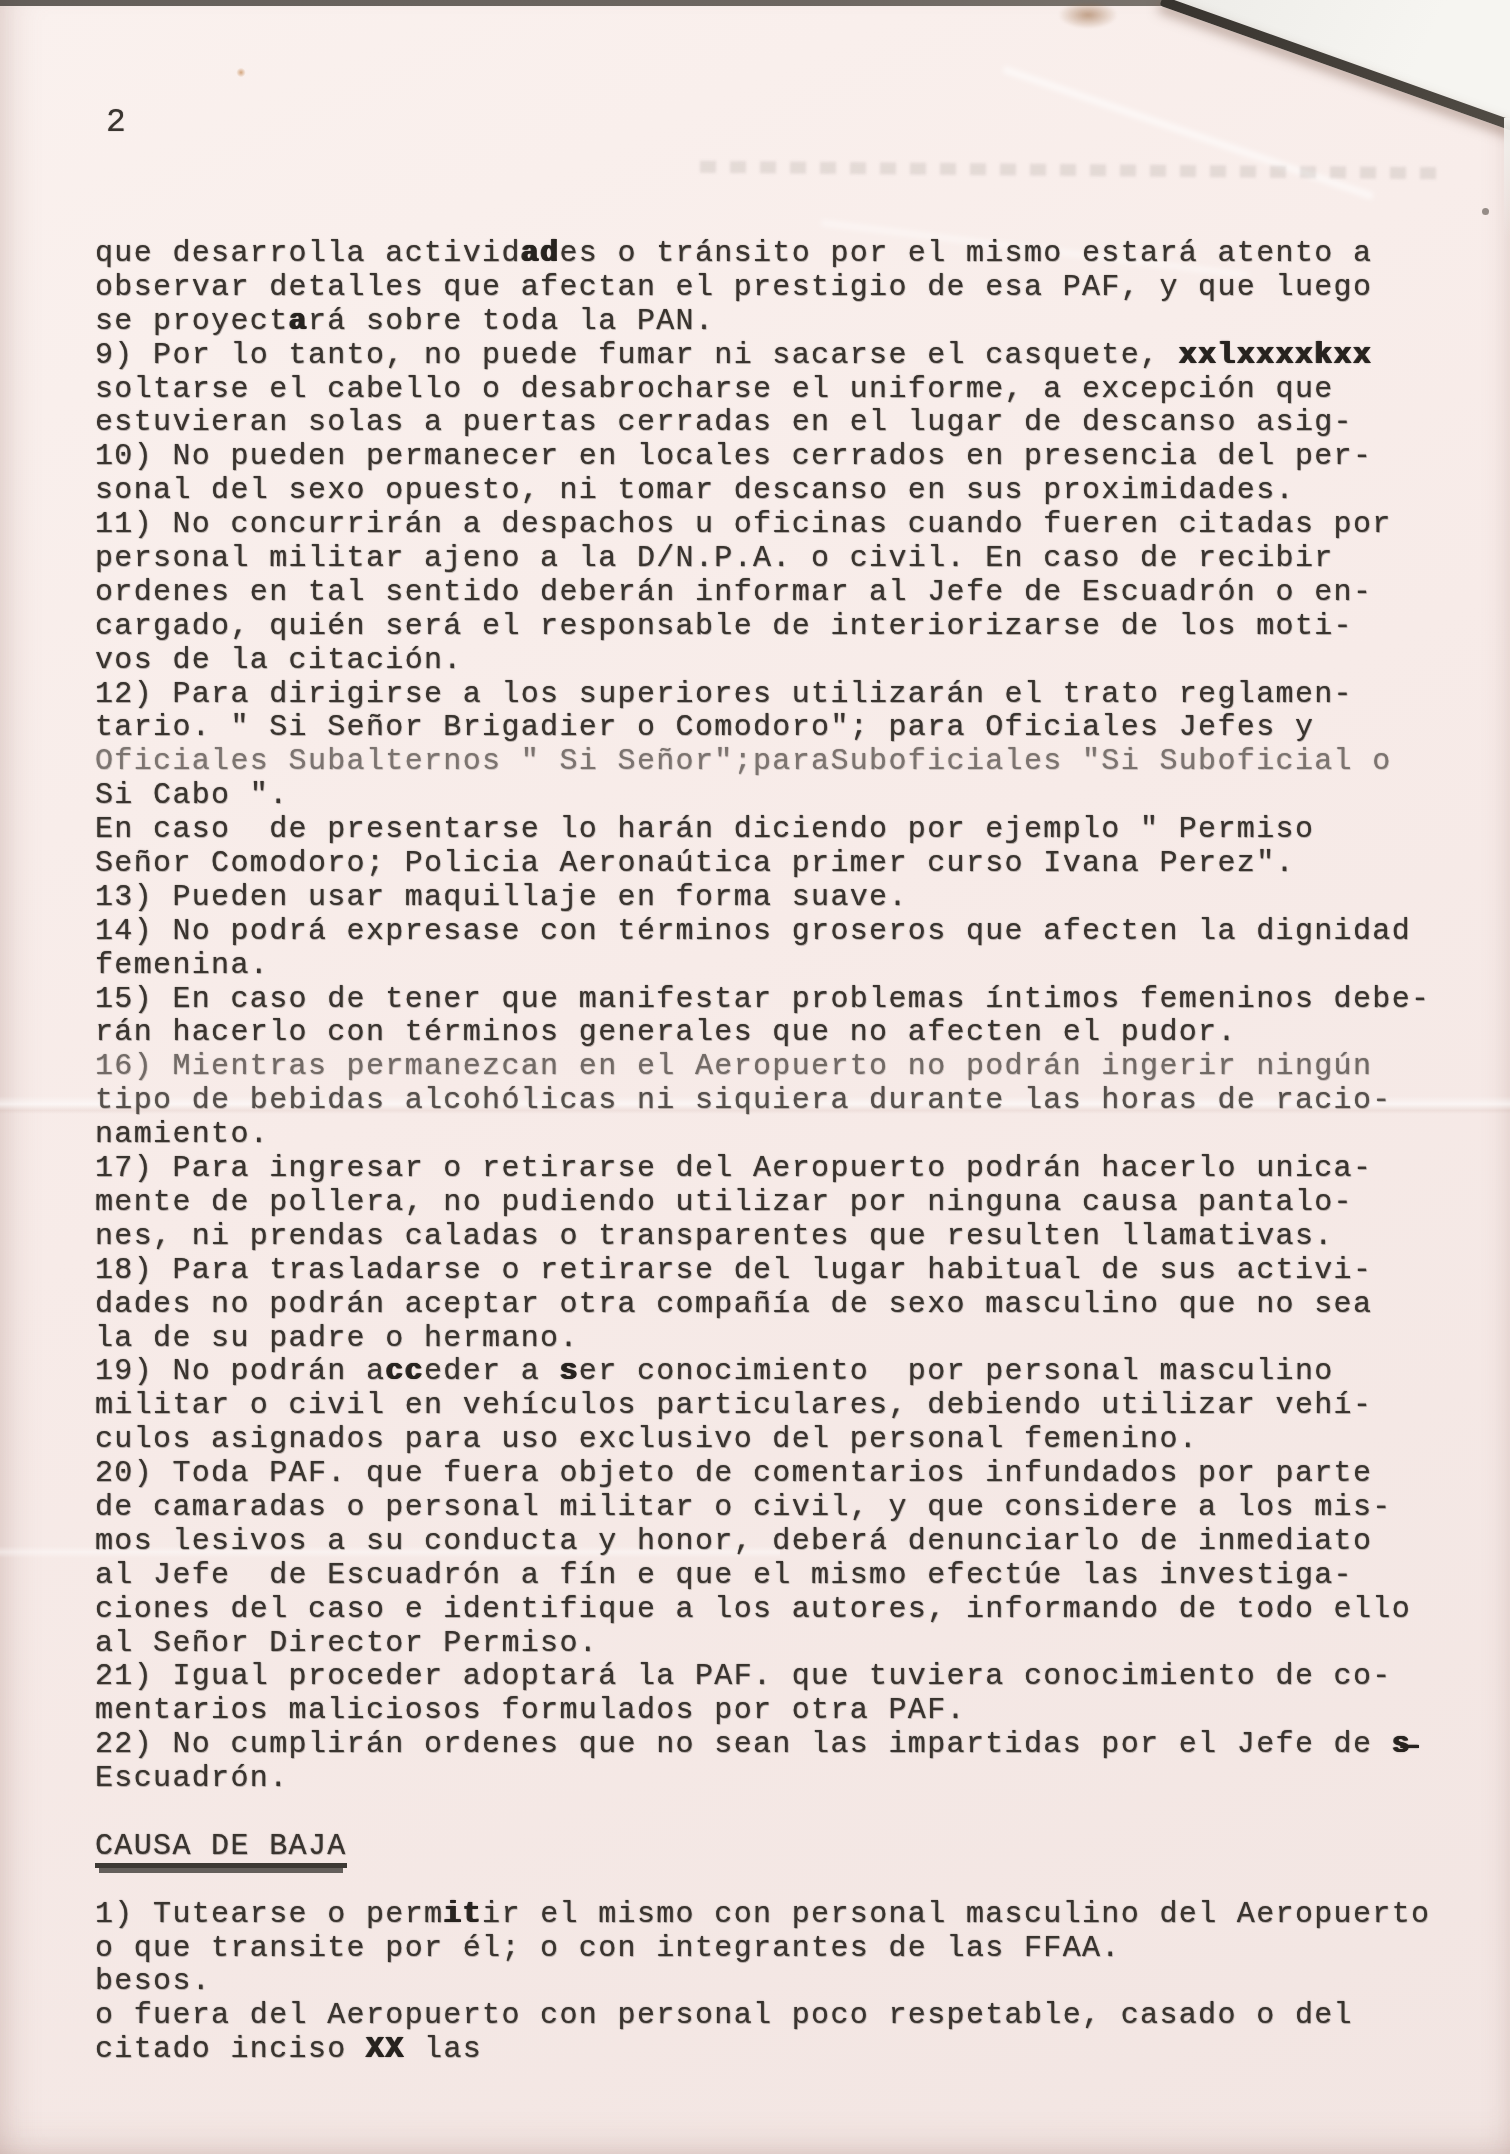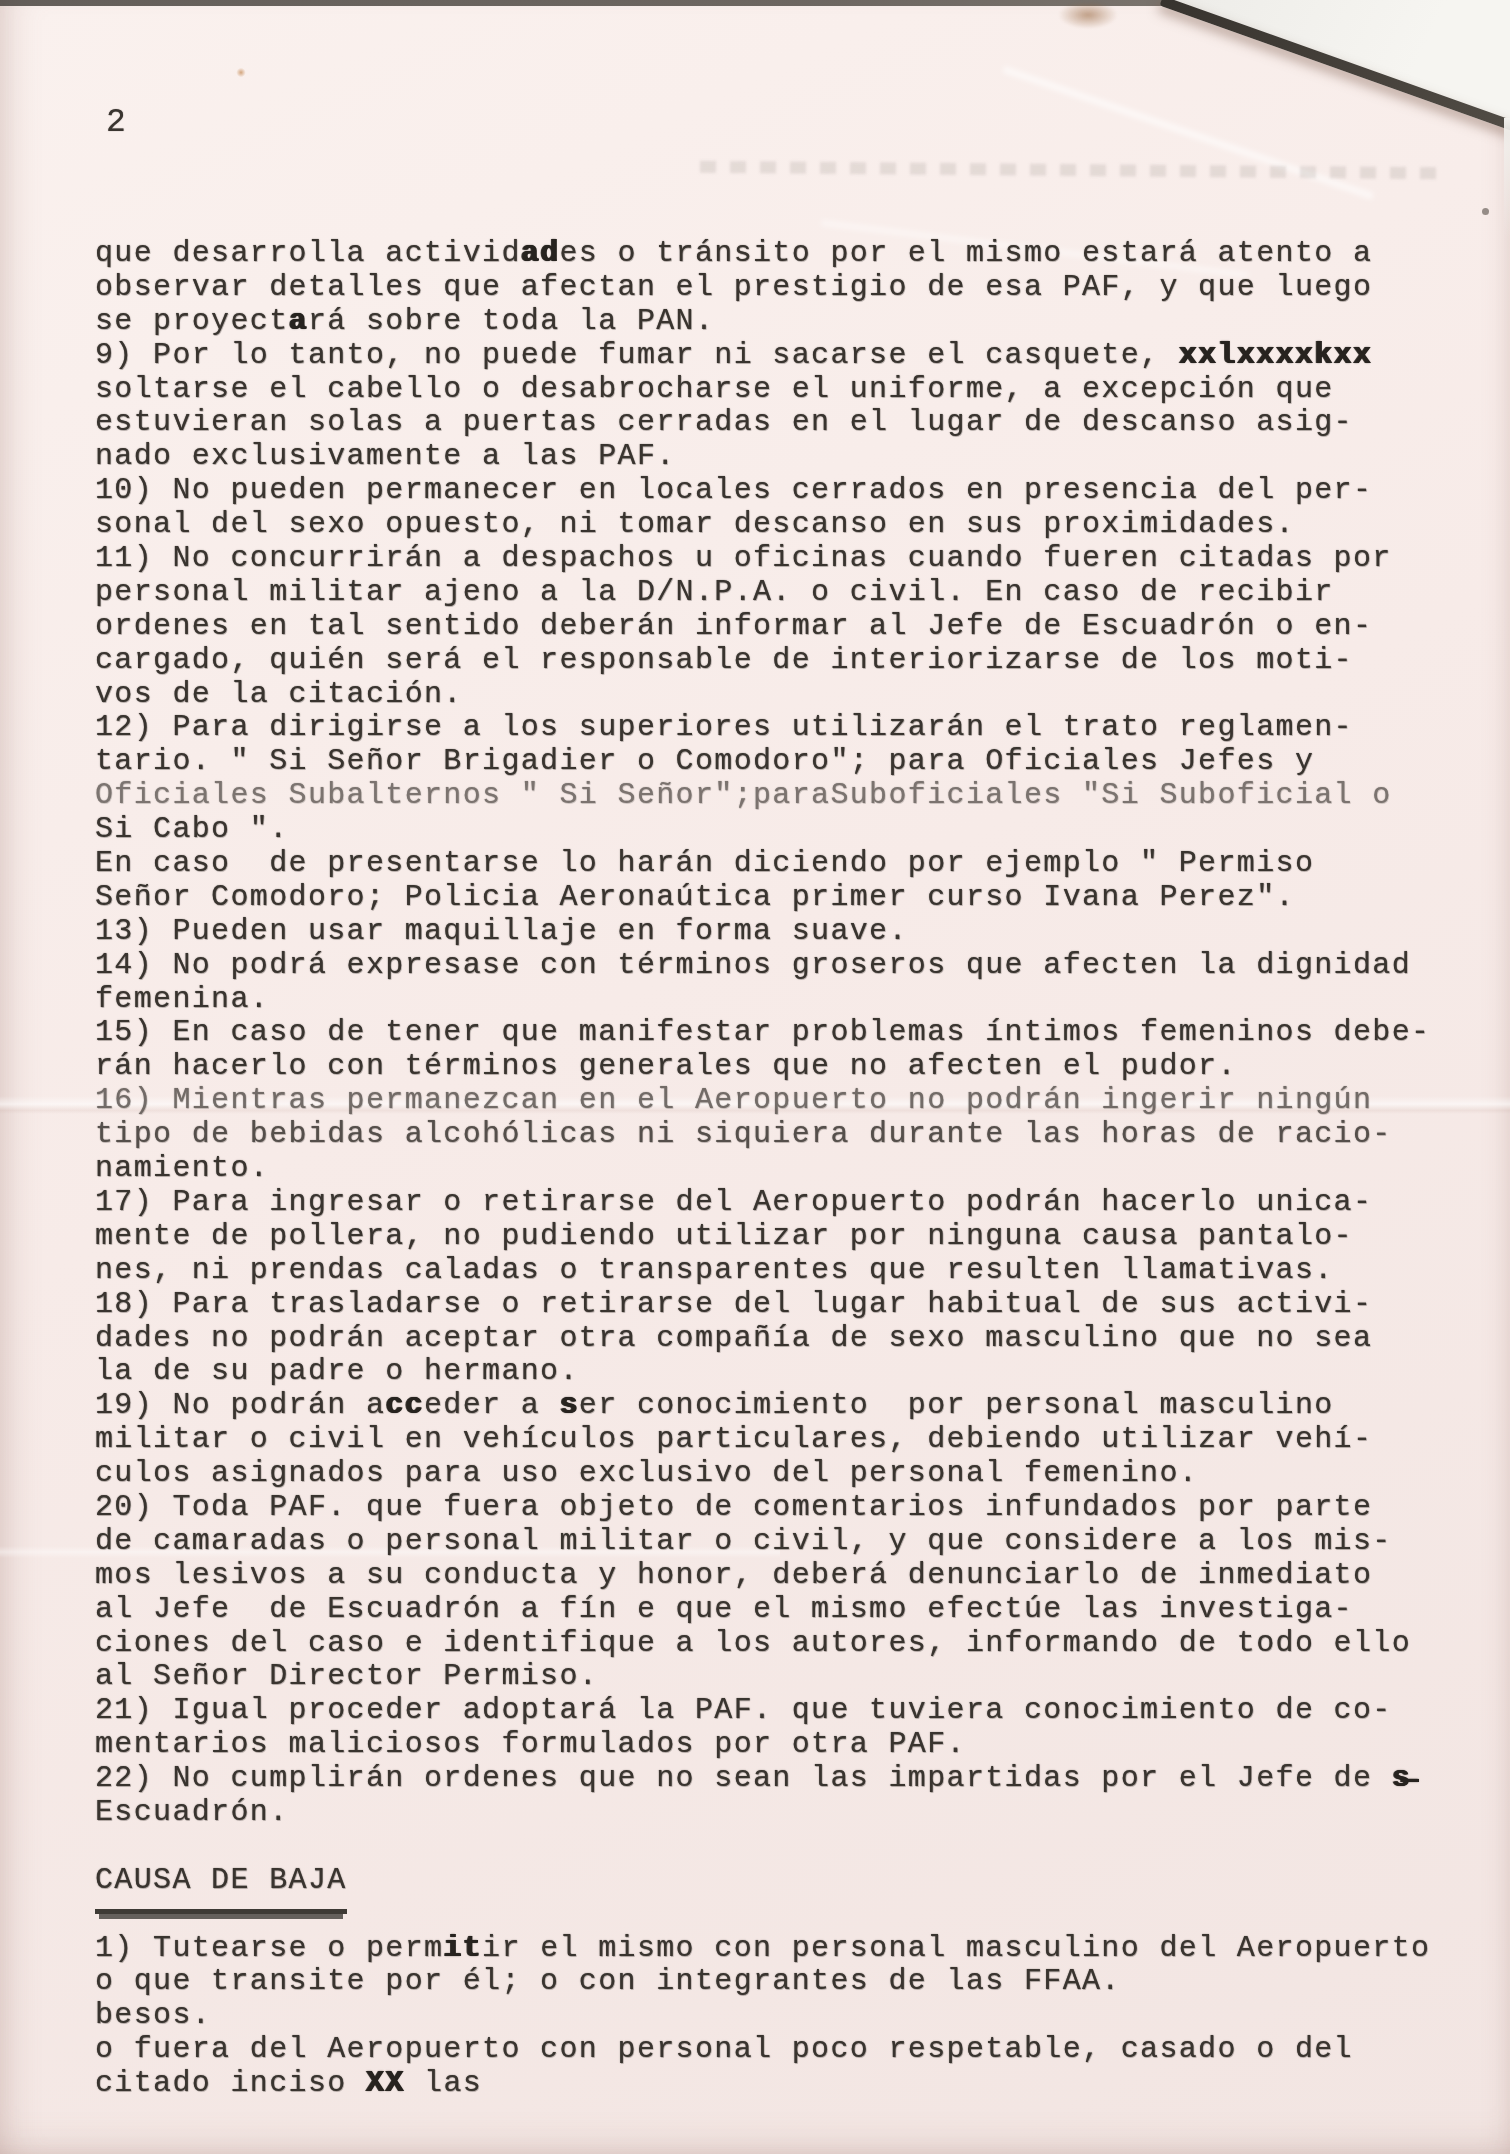--- a/index.html
+++ b/index.html
@@ -60,21 +60,21 @@
     font-size:30px;letter-spacing:1.35px;color:#39342f;
     text-shadow:0 0 1.2px rgba(57,52,47,.72),.7px .8px 0 rgba(57,52,47,.26);
   }
   .seg-b{
     font-weight:bold;color:#27231f;
     text-shadow:.9px 0 0 #27231f,-.9px 0 0 rgba(39,35,31,.85),0 0 1.6px rgba(39,35,31,.7);
   }
   .heading .u{
     border-bottom:5px solid rgba(45,41,37,.92);
     box-shadow:0 9px 0 -4px rgba(45,41,37,.72);
-    padding-bottom:12px;
+    padding-bottom:0;
   }
 </style>
 </head>
 <body>
 
 <div class="scan">
   <div class="crease-b"></div>
   <div class="crease-c"></div>
   <div class="crease-a"></div>
   <div class="crease-d"></div>
@@ -90,21 +90,20 @@
 
   <div class="page-number">2</div>
 
   <div id="doc-body" style="color: rgb(57, 52, 47);">
       <div class="line"><span>que desarrolla activid</span><span class="seg-b">ad</span><span>es o tránsito por el mismo estará atento a</span></div>
       <div class="line">observar detalles que afectan el prestigio de esa PAF, y que luego</div>
       <div class="line"><span>se proyect</span><span class="seg-b">a</span><span>rá sobre toda la PAN.</span></div>
       <div class="line"><span>9) Por lo tanto, no puede fumar ni sacarse el casquete, </span><span class="seg-b">xxlxxxxkxx</span></div>
       <div class="line">soltarse el cabello o desabrocharse el uniforme, a excepción que</div>
       <div class="line">estuvieran solas a puertas cerradas en el lugar de descanso asig-</div>
-      <div class="line">nado exclusivamente a las PAF.</div>
       <div class="line">10) No pueden permanecer en locales cerrados en presencia del per-</div>
       <div class="line">sonal del sexo opuesto, ni tomar descanso en sus proximidades.</div>
       <div class="line">11) No concurrirán a despachos u oficinas cuando fueren citadas por</div>
       <div class="line">personal militar ajeno a la D/N.P.A. o civil. En caso de recibir</div>
       <div class="line">ordenes en tal sentido deberán informar al Jefe de Escuadrón o en-</div>
       <div class="line">cargado, quién será el responsable de interiorizarse de los moti-</div>
       <div class="line">vos de la citación.</div>
       <div class="line">12) Para dirigirse a los superiores utilizarán el trato reglamen-</div>
       <div class="line">tario. " Si Señor Brigadier o Comodoro"; para Oficiales Jefes y</div>
       <div class="line" style="opacity: 0.65;">Oficiales Subalternos " Si Señor";paraSuboficiales "Si Suboficial o</div>

